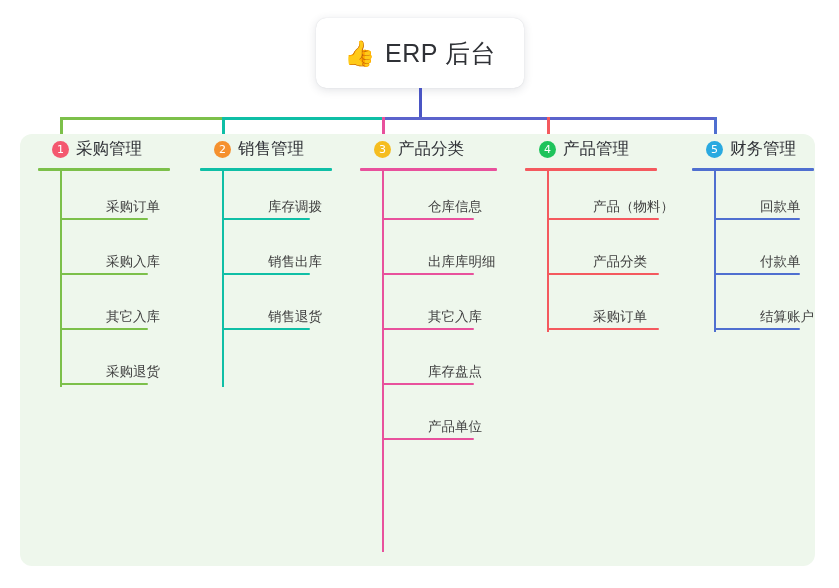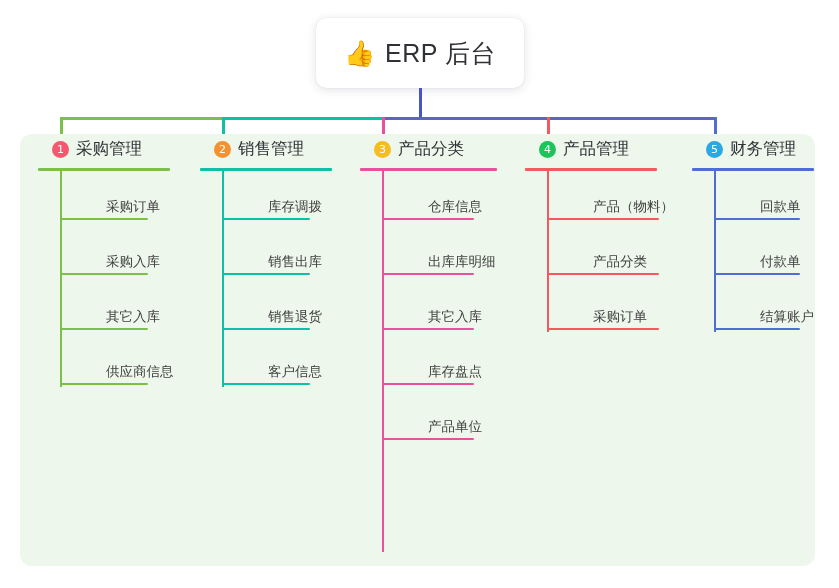--- a/index.html
+++ b/index.html
@@ -97,21 +97,21 @@
             </div>
             <div class="item">
               <span class="item-label">采购入库</span>
               <div class="item-rule" style="background: rgb(124, 192, 74); width: 88px;"></div>
             </div>
             <div class="item">
               <span class="item-label">其它入库</span>
               <div class="item-rule" style="background: rgb(124, 192, 74); width: 88px;"></div>
             </div>
             <div class="item">
-              <span class="item-label">供应商信息</span>
+              <span class="item-label">采购退货</span>
               <div class="item-rule" style="background: rgb(124, 192, 74); width: 88px;"></div>
             </div>
           </div>
         </div>
         <div class="col" style="left: 180px; width: 160px;">
           <div class="col-head" style="padding-left: 14px;">
             <span class="badge" style="background: rgb(245, 145, 46);">2</span>
             <span class="head-label">销售管理</span>
           </div>
           <div class="head-rule" style="background: rgb(15, 191, 166); width: 132px;"></div>
@@ -122,24 +122,20 @@
               <div class="item-rule" style="background: rgb(15, 191, 166); width: 88px;"></div>
             </div>
             <div class="item">
               <span class="item-label">销售出库</span>
               <div class="item-rule" style="background: rgb(15, 191, 166); width: 88px;"></div>
             </div>
             <div class="item">
               <span class="item-label">销售退货</span>
               <div class="item-rule" style="background: rgb(15, 191, 166); width: 88px;"></div>
             </div>
-            <div class="item">
-              <span class="item-label">客户信息</span>
-              <div class="item-rule" style="background: rgb(15, 191, 166); width: 88px;"></div>
-            </div>
           </div>
         </div>
         <div class="col" style="left: 340px; width: 165px;">
           <div class="col-head" style="padding-left: 14px;">
             <span class="badge" style="background: rgb(245, 189, 31);">3</span>
             <span class="head-label">产品分类</span>
           </div>
           <div class="head-rule" style="background: rgb(232, 81, 156); width: 137px;"></div>
           <div class="items" style="height: 385px;">
             <div class="spine" style="background: rgb(232, 81, 156); height: 381px;"></div>

